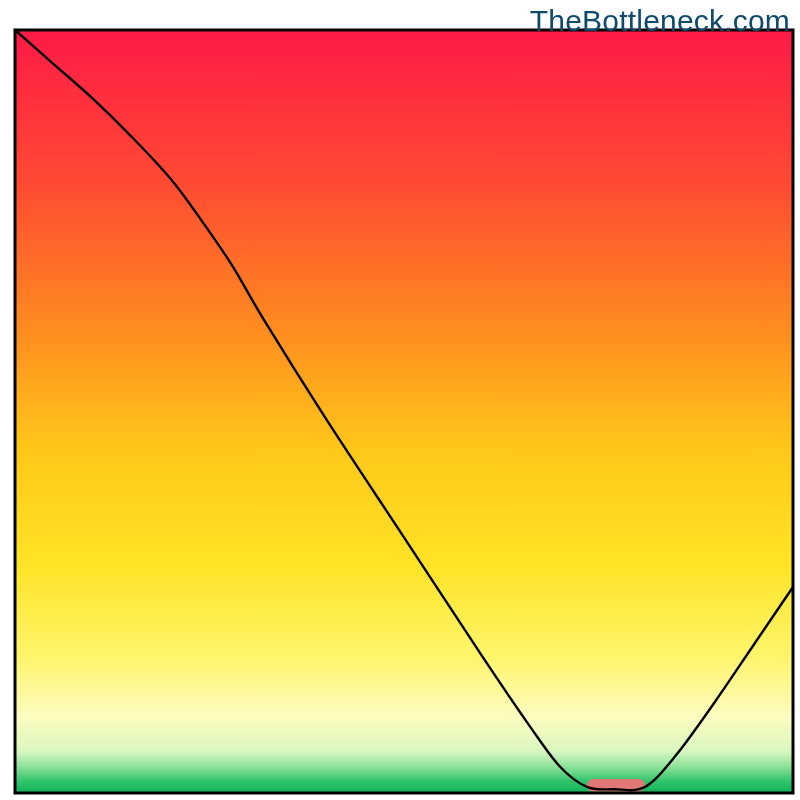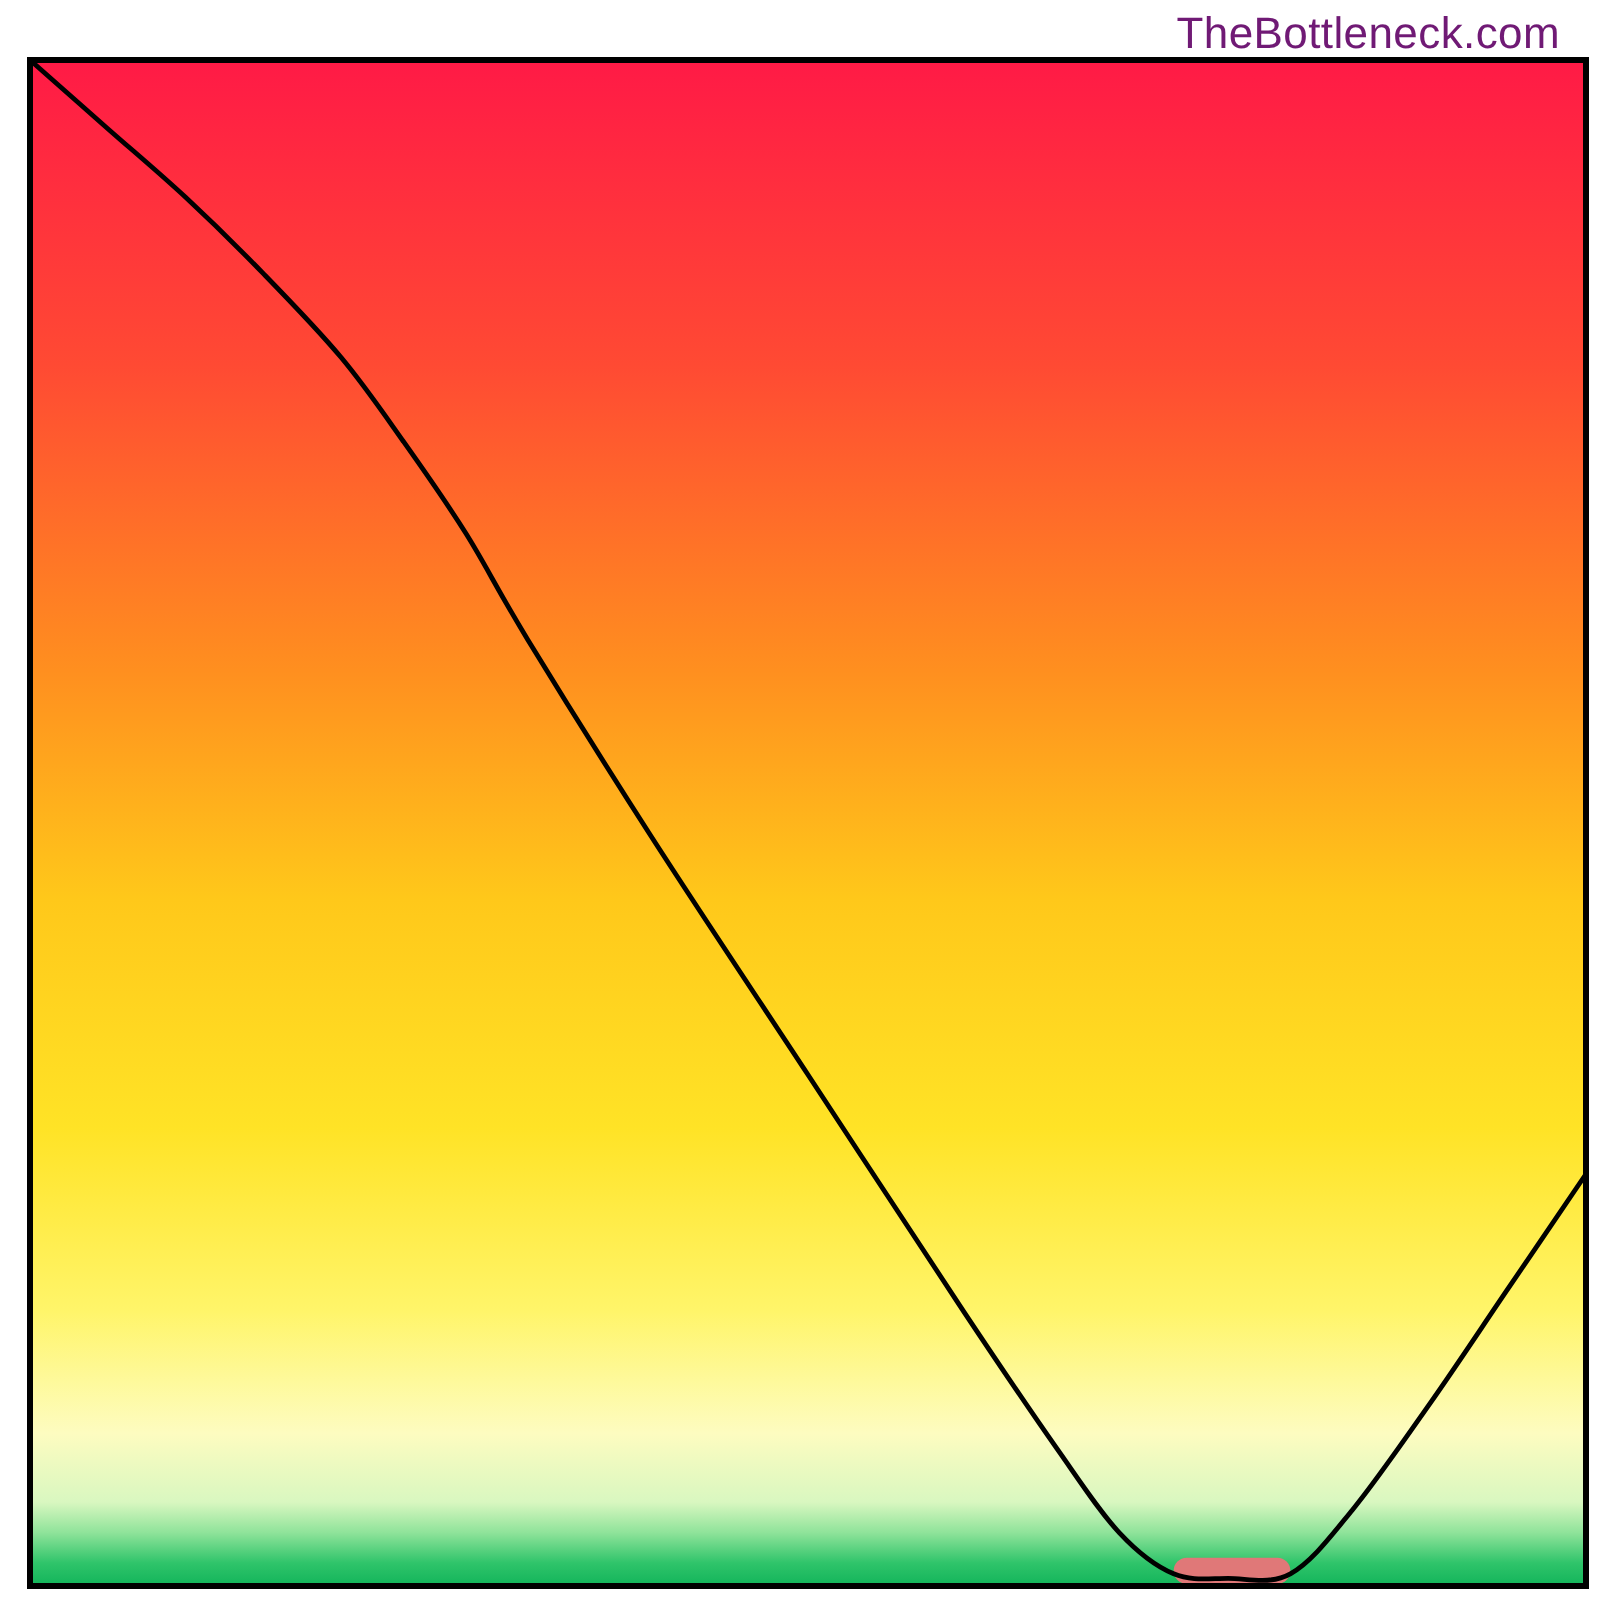--- a/index.html
+++ b/index.html
@@ -11,23 +11,23 @@
     font-family: Arial, Helvetica, sans-serif;
   }
   .chart-container {
     position: relative;
     width: 800px;
     height: 800px;
   }
   .watermark {
     position: absolute;
     top: 4px;
-    right: 20px;
-    color: #701a75;
-    font-size: 22px;
+    right: 10px;
+    color: #0c4a6e;
+    font-size: 30px;
     font-weight: 500;
     letter-spacing: 0.2px;
     z-index: 10;
   }
   svg.plot {
     position: absolute;
     left: 0;
     top: 0;
   }
 </style>

